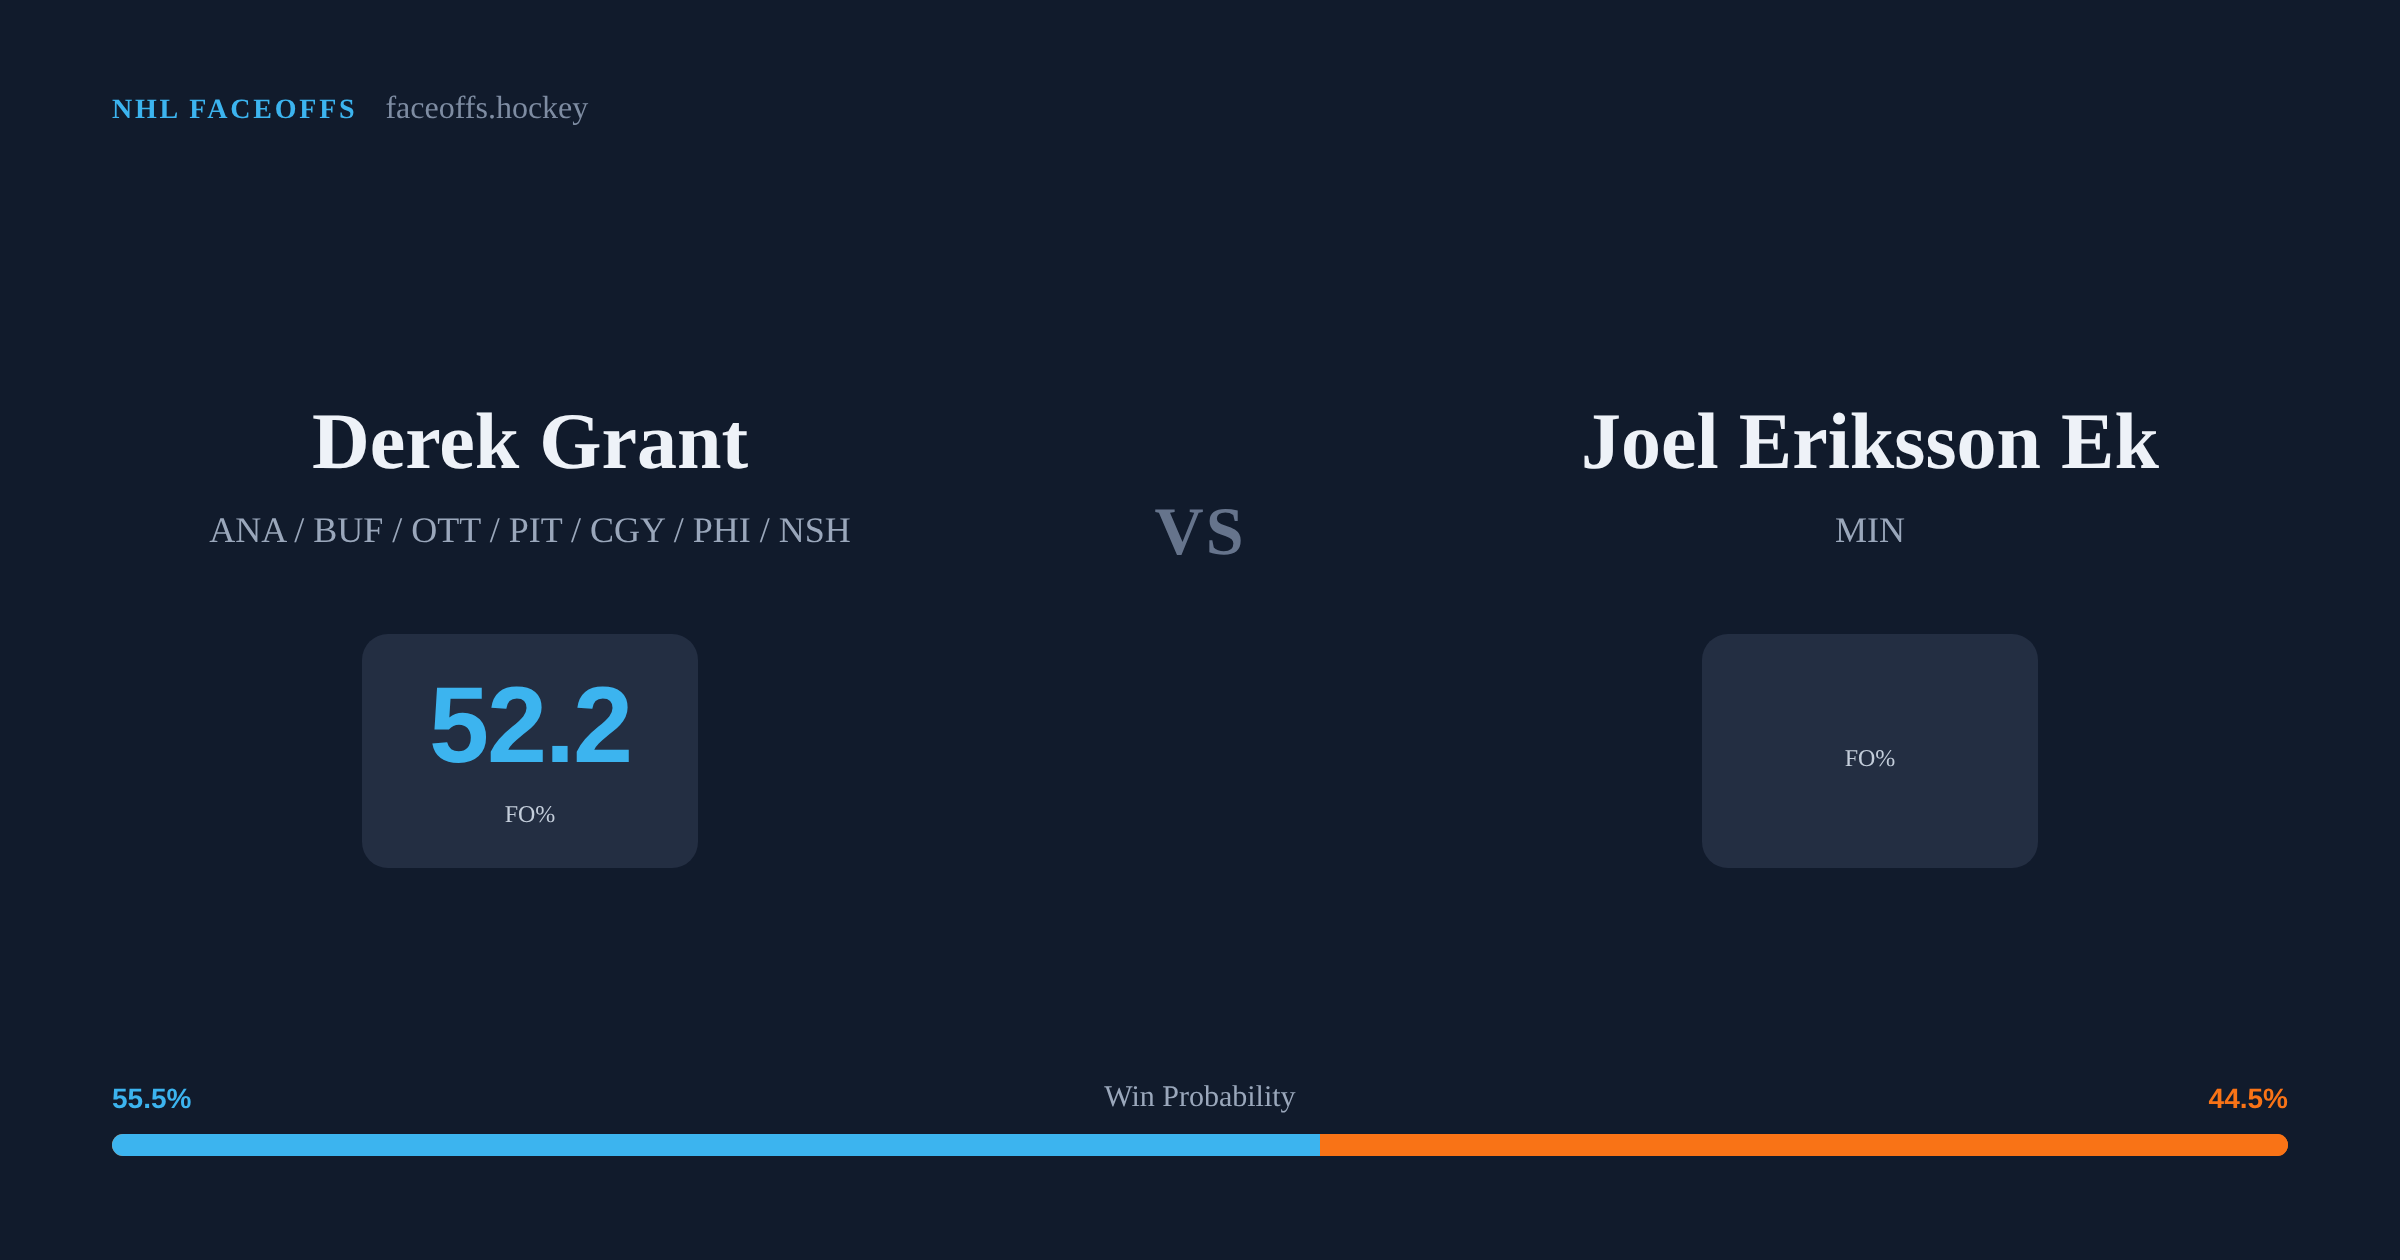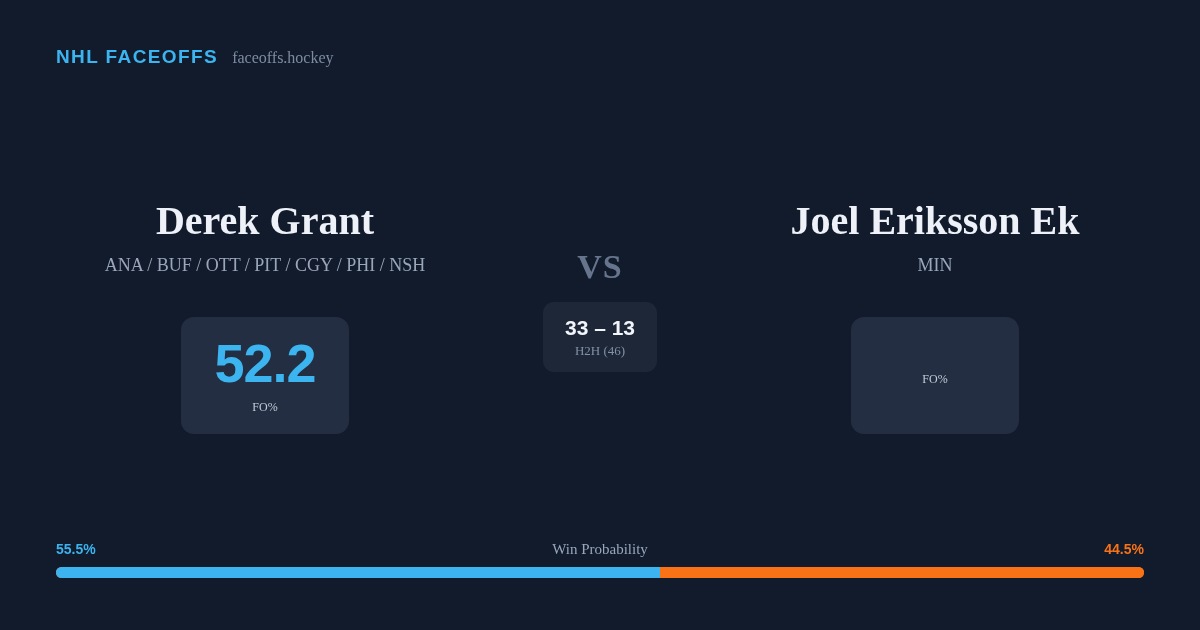--- a/index.html
+++ b/index.html
@@ -20,23 +20,23 @@
   
   .site-header {
     position: absolute;
     left: 56px;
     top: 46px;
     display: flex;
     align-items: baseline;
     gap: 14px;
   }
   .brand {
-    font-family: Liberation Sans, sans-serif;
-    font-weight: 700;
-    font-size: 19px;
+    font-family: Liberation Serif, serif;
+    font-weight: 700;
+    font-size: 14px;
     letter-spacing: 1.4px;
     color: #3cb4ef;
     white-space: nowrap;
   }
   .brand-domain {
     font-family: "Liberation Serif", serif;
     font-size: 16px;
     color: #7e8ca2;
     white-space: nowrap;
   }
@@ -215,24 +215,20 @@
     <div class="player-name">Derek Grant</div>
     <div class="player-teams">ANA / BUF / OTT / PIT / CGY / PHI / NSH</div>
     <div class="stat-card">
       <div class="stat-value" style="color: rgb(60, 180, 239);">52.2</div>
       <div class="stat-label">FO%</div>
     </div>
   </div>
 
   <div class="center-col">
     <div class="vs-text">VS</div>
-    <div class="h2h-box">
-      <div class="h2h-record">33 – 13</div>
-      <div class="h2h-label">H2H (46)</div>
-    </div>
   </div>
 
   <div class="player">
     <div class="player-name">Joel Eriksson Ek</div>
     <div class="player-teams">MIN</div>
     <div class="stat-card">
       <div class="stat-label">FO%</div>
     </div>
   </div>
 

